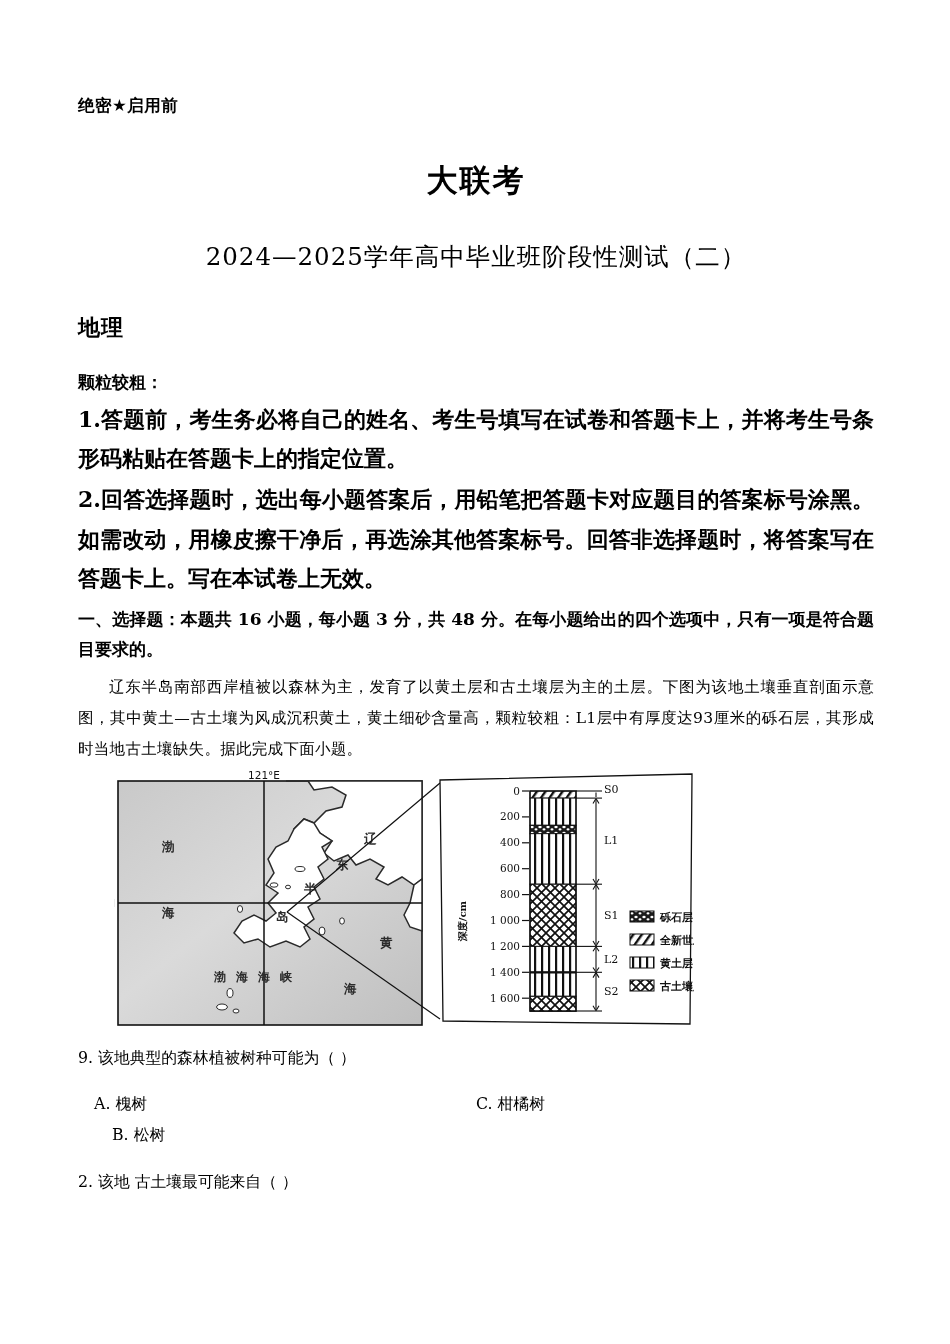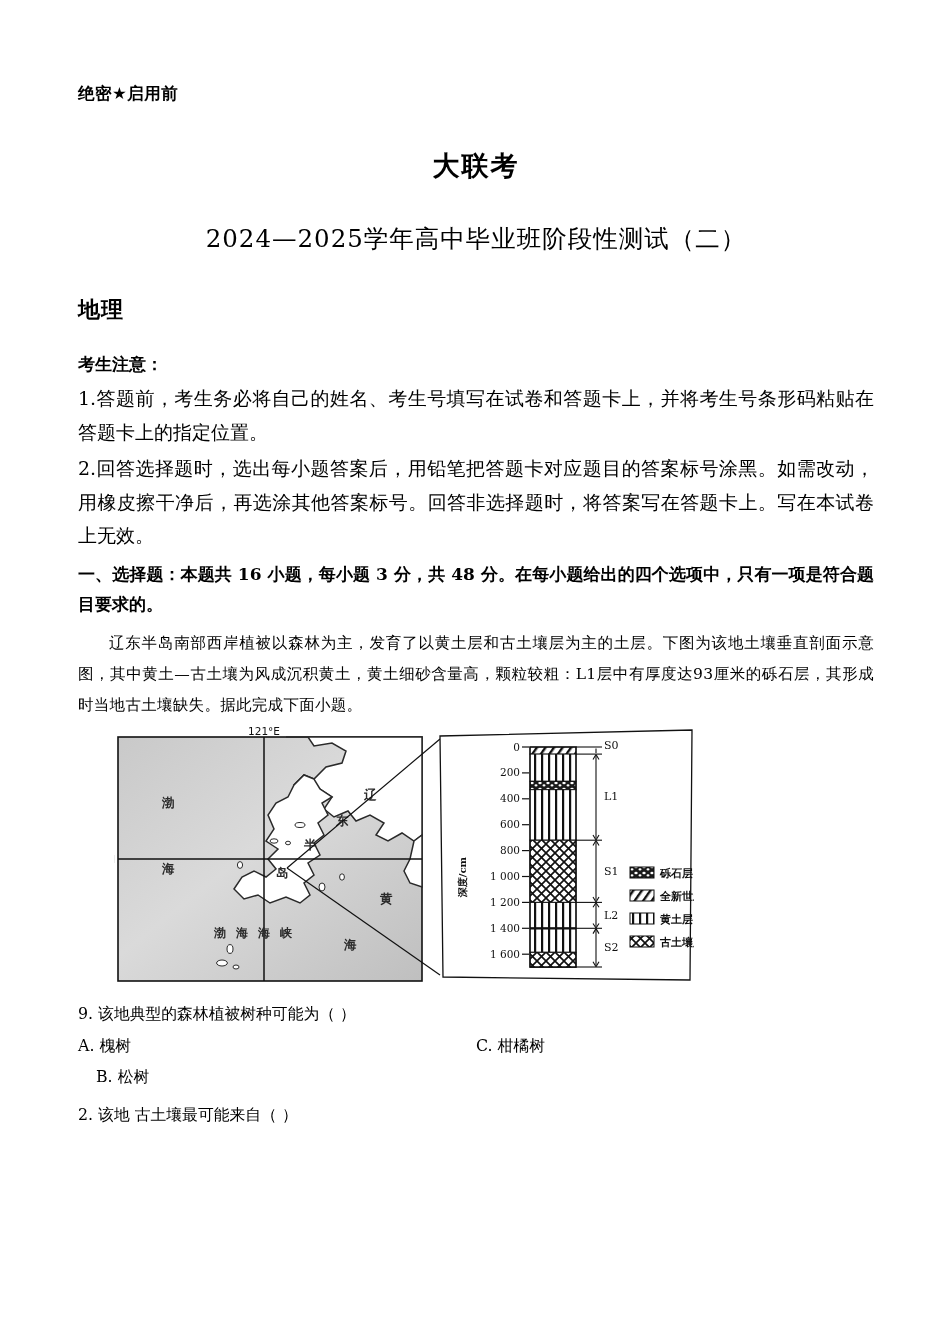--- a/index.html
+++ b/index.html
@@ -28,27 +28,27 @@
     top: 80px;
     width: 796px;
   }
 
   
   .secret-line {
     font-family: "DejaVu Sans", "Liberation Sans", sans-serif;
     font-size: 16.5px;
     font-weight: bold;
     letter-spacing: 0.5px;
-    margin: 4px 0 44px 0;
+    margin: 16px 0 44px 0;
     line-height: 1.2;
   }
   .main-title {
     text-align: center;
     font-family: "DejaVu Serif", "Liberation Serif", serif;
-    font-size: 27px;
+    font-size: 31px;
     font-weight: bold;
     letter-spacing: 2px;
     margin: 0 0 38px 0;
   }
   .sub-title {
     text-align: center;
     font-family: "DejaVu Serif", "Liberation Serif", serif;
     font-size: 24.5px;
     font-weight: normal;
     letter-spacing: 1px;
@@ -66,22 +66,22 @@
   
   .notes-head {
     font-family: "DejaVu Serif", "Liberation Serif", serif;
     font-size: 17px;
     font-weight: bold;
     margin: 0 0 5px 0;
     line-height: 1.55;
   }
   .note {
     font-family: "DejaVu Serif", "Liberation Serif", serif;
-    font-size: 19px;
-    font-weight: normal;
+    font-size: 22px;
+    font-weight: bold;
     line-height: 1.78;
     margin: 0 0 2px 0;
     text-align: justify;
     text-justify: inter-ideograph;
   }
   .section-head {
     font-family: "DejaVu Serif", "Liberation Serif", serif;
     font-size: 17px;
     font-weight: bold;
     line-height: 1.78;
@@ -121,21 +121,21 @@
   
   .question {
     font-family: "DejaVu Serif", "Liberation Serif", serif;
     font-size: 15.8px;
     line-height: 1.9;
     margin: 8px 0 2px 0;
   }
   .options {
     display: flex;
     flex-wrap: wrap;
-    margin: 0;
+    margin: 16px;
     justify-content: space-between;
   }
   .option {
     font-family: "DejaVu Serif", "Liberation Serif", serif;
     font-size: 15.8px;
     line-height: 1.95;
     width: 50%;
     box-sizing: border-box;
   }
   .option.col2 { padding-left: 18px; }
@@ -147,21 +147,21 @@
   <div class="content">
 
     <div class="secret-line">绝密★启用前</div>
 
     <div class="main-title">大联考</div>
 
     <div class="sub-title">2024—2025学年高中毕业班阶段性测试（二）</div>
 
     <div class="subject-title">地理</div>
 
-    <div class="notes-head">考生注意：</div>
+    <div class="notes-head">颗粒较粗：</div>
     <div class="note">1.答题前，考生务必将自己的姓名、考生号填写在试卷和答题卡上，并将考生号条形码粘贴在答题卡上的指定位置。</div>
     <div class="note">2.回答选择题时，选出每小题答案后，用铅笔把答题卡对应题目的答案标号涂黑。如需改动，用橡皮擦干净后，再选涂其他答案标号。回答非选择题时，将答案写在答题卡上。写在本试卷上无效。</div>
 
     <div class="section-head">一、选择题：本题共 16 小题，每小题 3 分，共 48 分。在每小题给出的四个选项中，只有一项是符合题目要求的。</div>
 
     <div class="passage">辽东半岛南部西岸植被以森林为主，发育了以黄土层和古土壤层为主的土层。下图为该地土壤垂直剖面示意图，其中黄土—古土壤为风成沉积黄土，黄土细砂含量高，颗粒较粗：L1层中有厚度达93厘米的砾石层，其形成时当地古土壤缺失。据此完成下面小题。</div>
 
     <div class="figure-wrap">
       <div class="figure">
         <svg width="580" height="258" viewBox="0 0 580 258" xmlns="http://www.w3.org/2000/svg">

